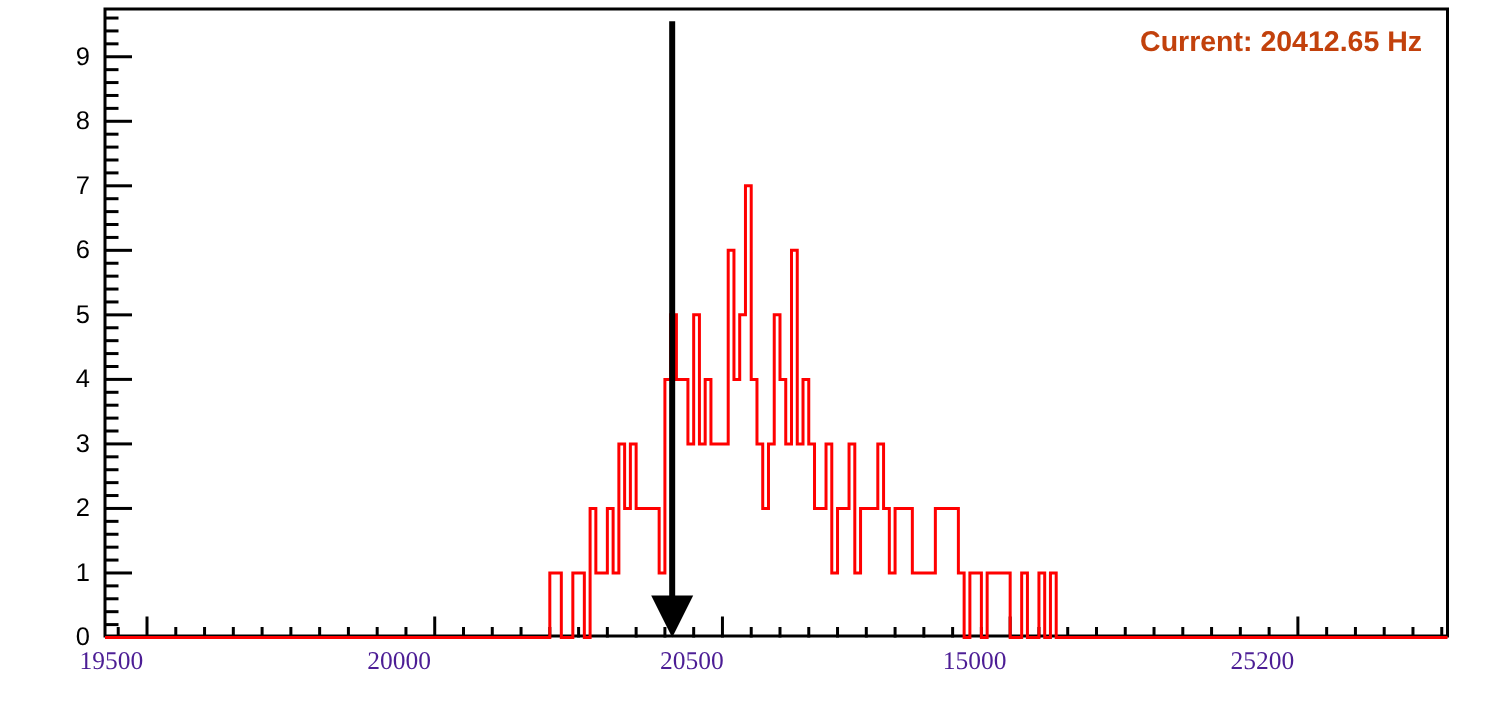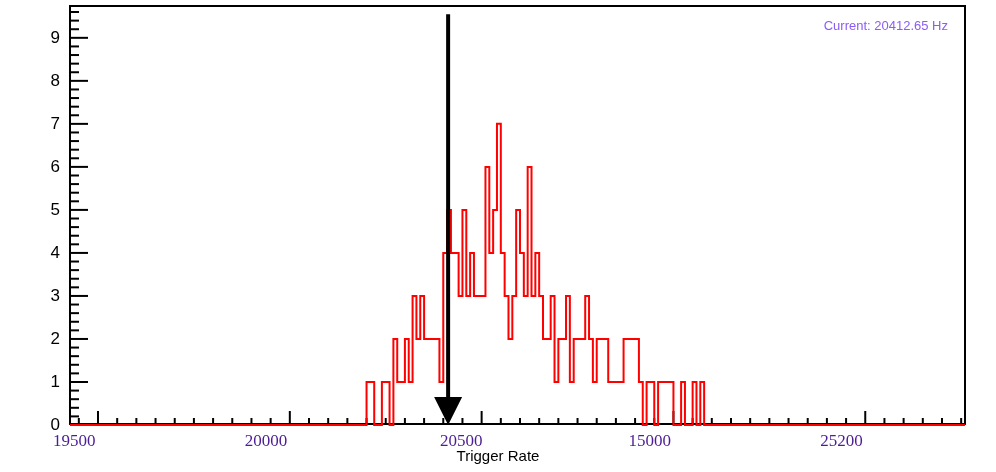--- a/index.html
+++ b/index.html
@@ -16,23 +16,23 @@
     background:transparent;
   }
 
   
   #plotsvg{position:absolute;left:0;top:0;width:996px;height:472px;}
 
   
   #current-label{
     position:absolute;
     right:48px; top:18px;
-    font-size:13px;
-    font-weight:normal;
-    color:#8b5cf6;
+    font-size:19px;
+    font-weight:bold;
+    color:#c2410c;
     letter-spacing:0px;
     white-space:nowrap;
     font-family:"Liberation Sans",sans-serif;
   }
 
   
   .ylab{
     position:absolute;
     text-align:right;
     font-size:17px;
@@ -186,14 +186,13 @@
       <div class="ylab" style="left: 34px; top: 27.8337px;">9</div>
     </div>
   <div id="xlabels">
       <div class="xlab" style="left: 53.0047px; top: 431px;">19500</div>
       <div class="xlab" style="left: 244.818px; top: 431px;">20000</div>
       <div class="xlab" style="left: 440px; top: 431px;">20500</div>
       <div class="xlab" style="left: 628.444px; top: 431px;">15000</div>
       <div class="xlab" style="left: 820.257px; top: 431px;">25200</div>
     </div>
 
-  <div id="xtitle">Trigger Rate</div>
 </div>
 
 </body></html>

